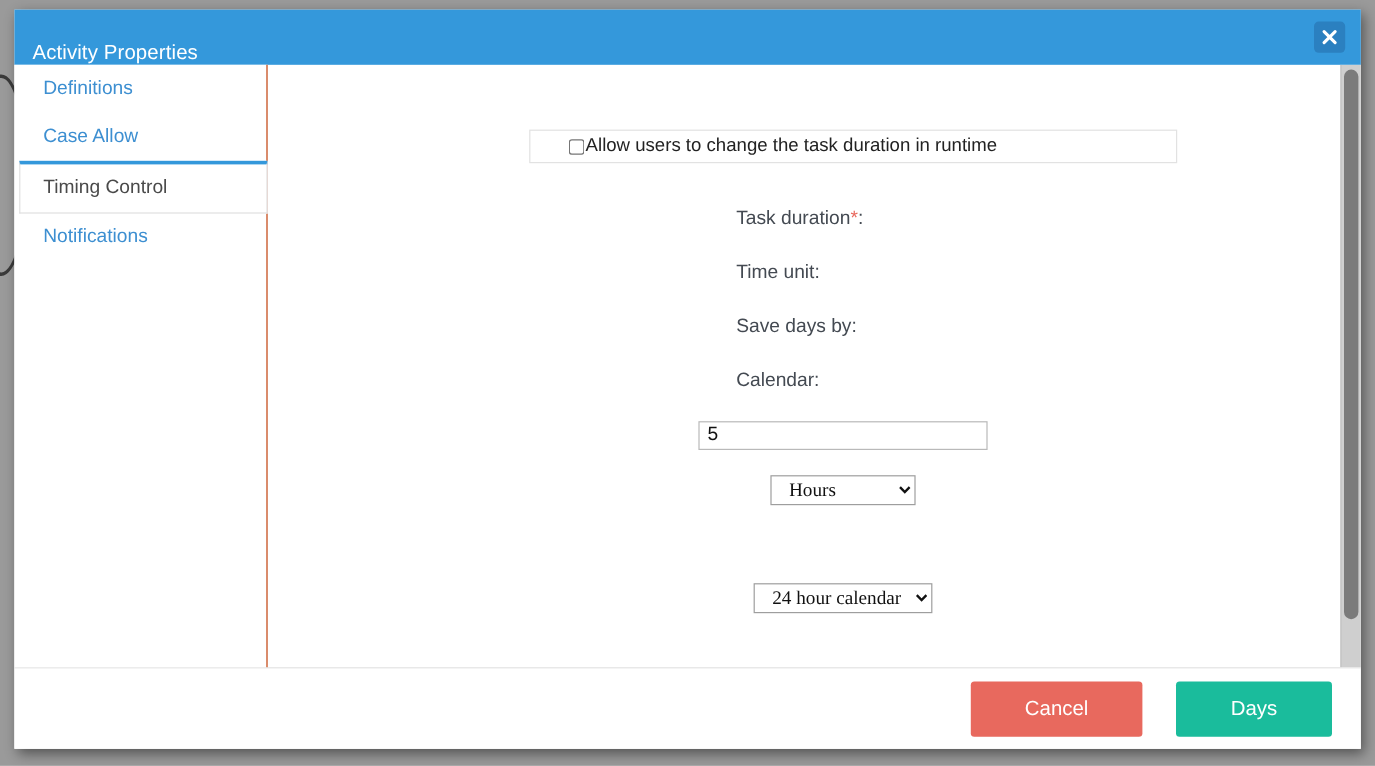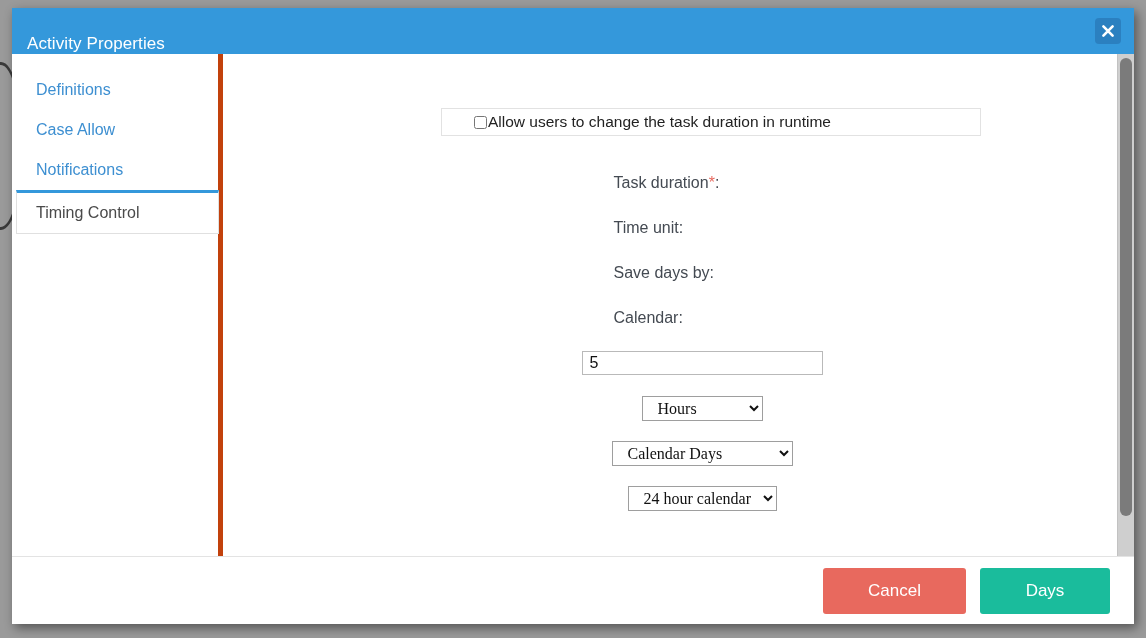--- a/index.html
+++ b/index.html
@@ -75,22 +75,22 @@
   #dialog-body {
     flex: 1 1 auto;
     display: flex;
     position: relative;
     min-height: 0;
   }
 
   #sidebar {
     width: 211px;
     flex: 0 0 211px;
-    border-right: 5px solid #c2410c;
-    padding-top: 16px;
+    border-right: 1px solid #c2410c;
+    padding-top: 0;
     background: #ffffff;
   }
   .nav-item {
     font-size: 16px;
     color: #3d8fd1;
     padding: 10px 0 10px 24px;
     cursor: pointer;
     line-height: 1.25;
   }
   .nav-item.active {
@@ -203,21 +203,21 @@
   }
 
   
   #footer {
     flex: 0 0 68px;
     border-top: 1px solid #e3e3e3;
     display: flex;
     align-items: center;
     justify-content: flex-end;
     padding-right: 24px;
-    gap: 14px;
+    gap: 28px;
     background: #ffffff;
   }
   .footer-btn {
     border: none;
     color: #ffffff;
     font-size: 17px;
     font-family: "Liberation Sans", sans-serif;
     height: 46px;
     border-radius: 3px;
     cursor: pointer;
@@ -244,25 +244,25 @@
 
   <div id="dialog-body">
 
     <div id="sidebar">
       <div class="nav-item">
         <span>Definitions</span>
       </div>
       <div class="nav-item">
         <span>Case Allow</span>
       </div>
+      <div class="nav-item active">
+        <span>Timing Control</span>
+      </div>
       <div class="nav-item">
         <span>Notifications</span>
-      </div>
-      <div class="nav-item active">
-        <span>Timing Control</span>
       </div>
     </div>
 
     <div id="content">
 
       <div id="checkbox-row">
         <input type="checkbox" id="allow-duration-checkbox" style="">
         <span id="checkbox-label">Allow users to change the task duration in runtime</span>
       </div>
 
@@ -275,23 +275,20 @@
 
         <div class="form-row">
           <div class="form-label">Time unit:</div>
           <select class="native-select" id="time-unit-select">
             <option>Hours</option>
           </select>
         </div>
 
         <div class="form-row">
           <div class="form-label">Save days by:</div>
-          <select class="native-select" id="count-days-select">
-            <option>Calendar Days</option>
-          </select>
         </div>
 
         <div class="form-row">
           <div class="form-label">Calendar:</div>
           <select class="native-select" id="calendar-select">
             <option>24 hour calendar</option>
           </select>
         </div>
 
       </div>

